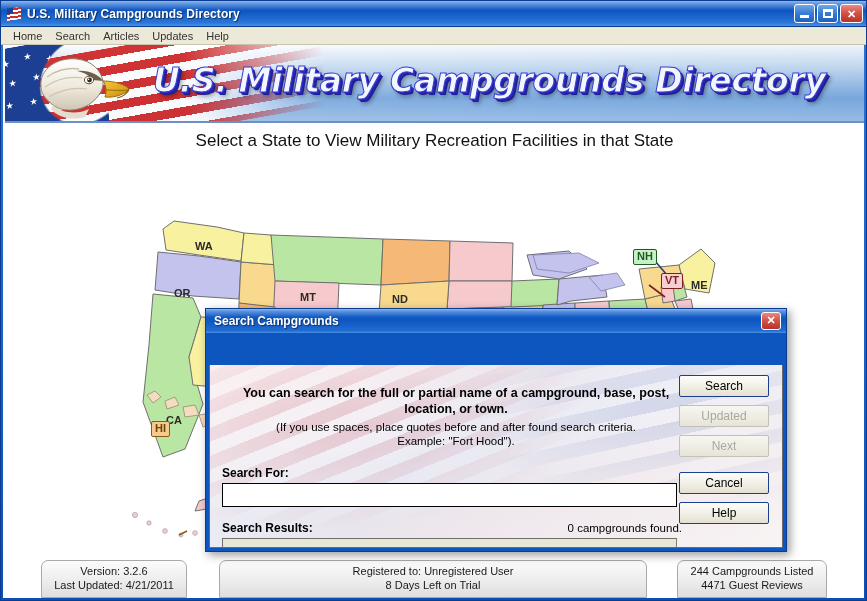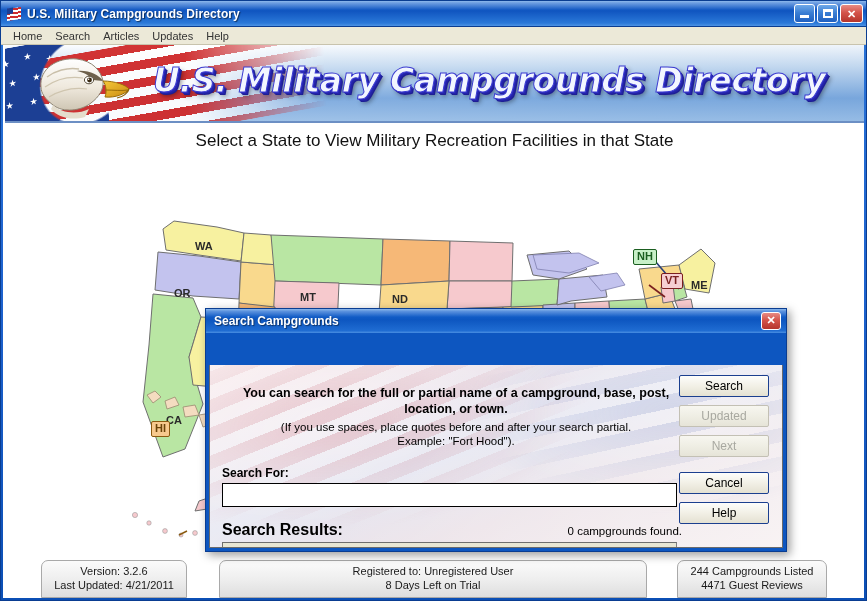--- a/index.html
+++ b/index.html
@@ -342,21 +342,21 @@
     background: #ffffff;
     font-size: 12px;
     padding: 2px 4px;
     font-family: "Liberation Sans", sans-serif;
     outline: none;
   }
   #results-row {
     display: flex; align-items: baseline;
     margin-top: 14px;
   }
-  #results-label { font-size: 16px; font-weight: bold; color:#000; }
+  #results-label { font-size: 12px; font-weight: bold; color:#000; }
   #results-count {
     font-size: 11.5px; color:#000;
     margin-left: auto; margin-right: 8px;
   }
   #results-box {
     width: 455px; height: 42px;
     margin-top: 3px;
     border: 1px solid #808080;
     border-top-color:#6e6e6e; border-left-color:#6e6e6e;
     background: #e8e6d4;
@@ -595,21 +595,21 @@
         <div id="dlg-close">
           <span class="g">✕</span>
         </div>
       </div>
 
       <div id="dlg-body">
         <div id="dlg-inner">
 
           <div id="dlg-left">
             <div class="dlg-head-bold">You can search for the full or partial name of a campground, base, post, location, or town.</div>
-            <div class="dlg-head-sub">(If you use spaces, place quotes before and after your search partial.</div>
+            <div class="dlg-head-sub">(If you use spaces, place quotes before and after found search criteria.</div>
             <div class="dlg-head-sub" style="margin-top:0;">Example: "Fort Hood").</div>
 
             <div class="field-label">Search For:</div>
             <input id="search-input" type="text" value="" style="">
 
             <div id="results-row">
               <span id="results-label">Search Results:</span>
               <span id="results-count">0 campgrounds found.</span>
             </div>
             <div id="results-box"></div>

